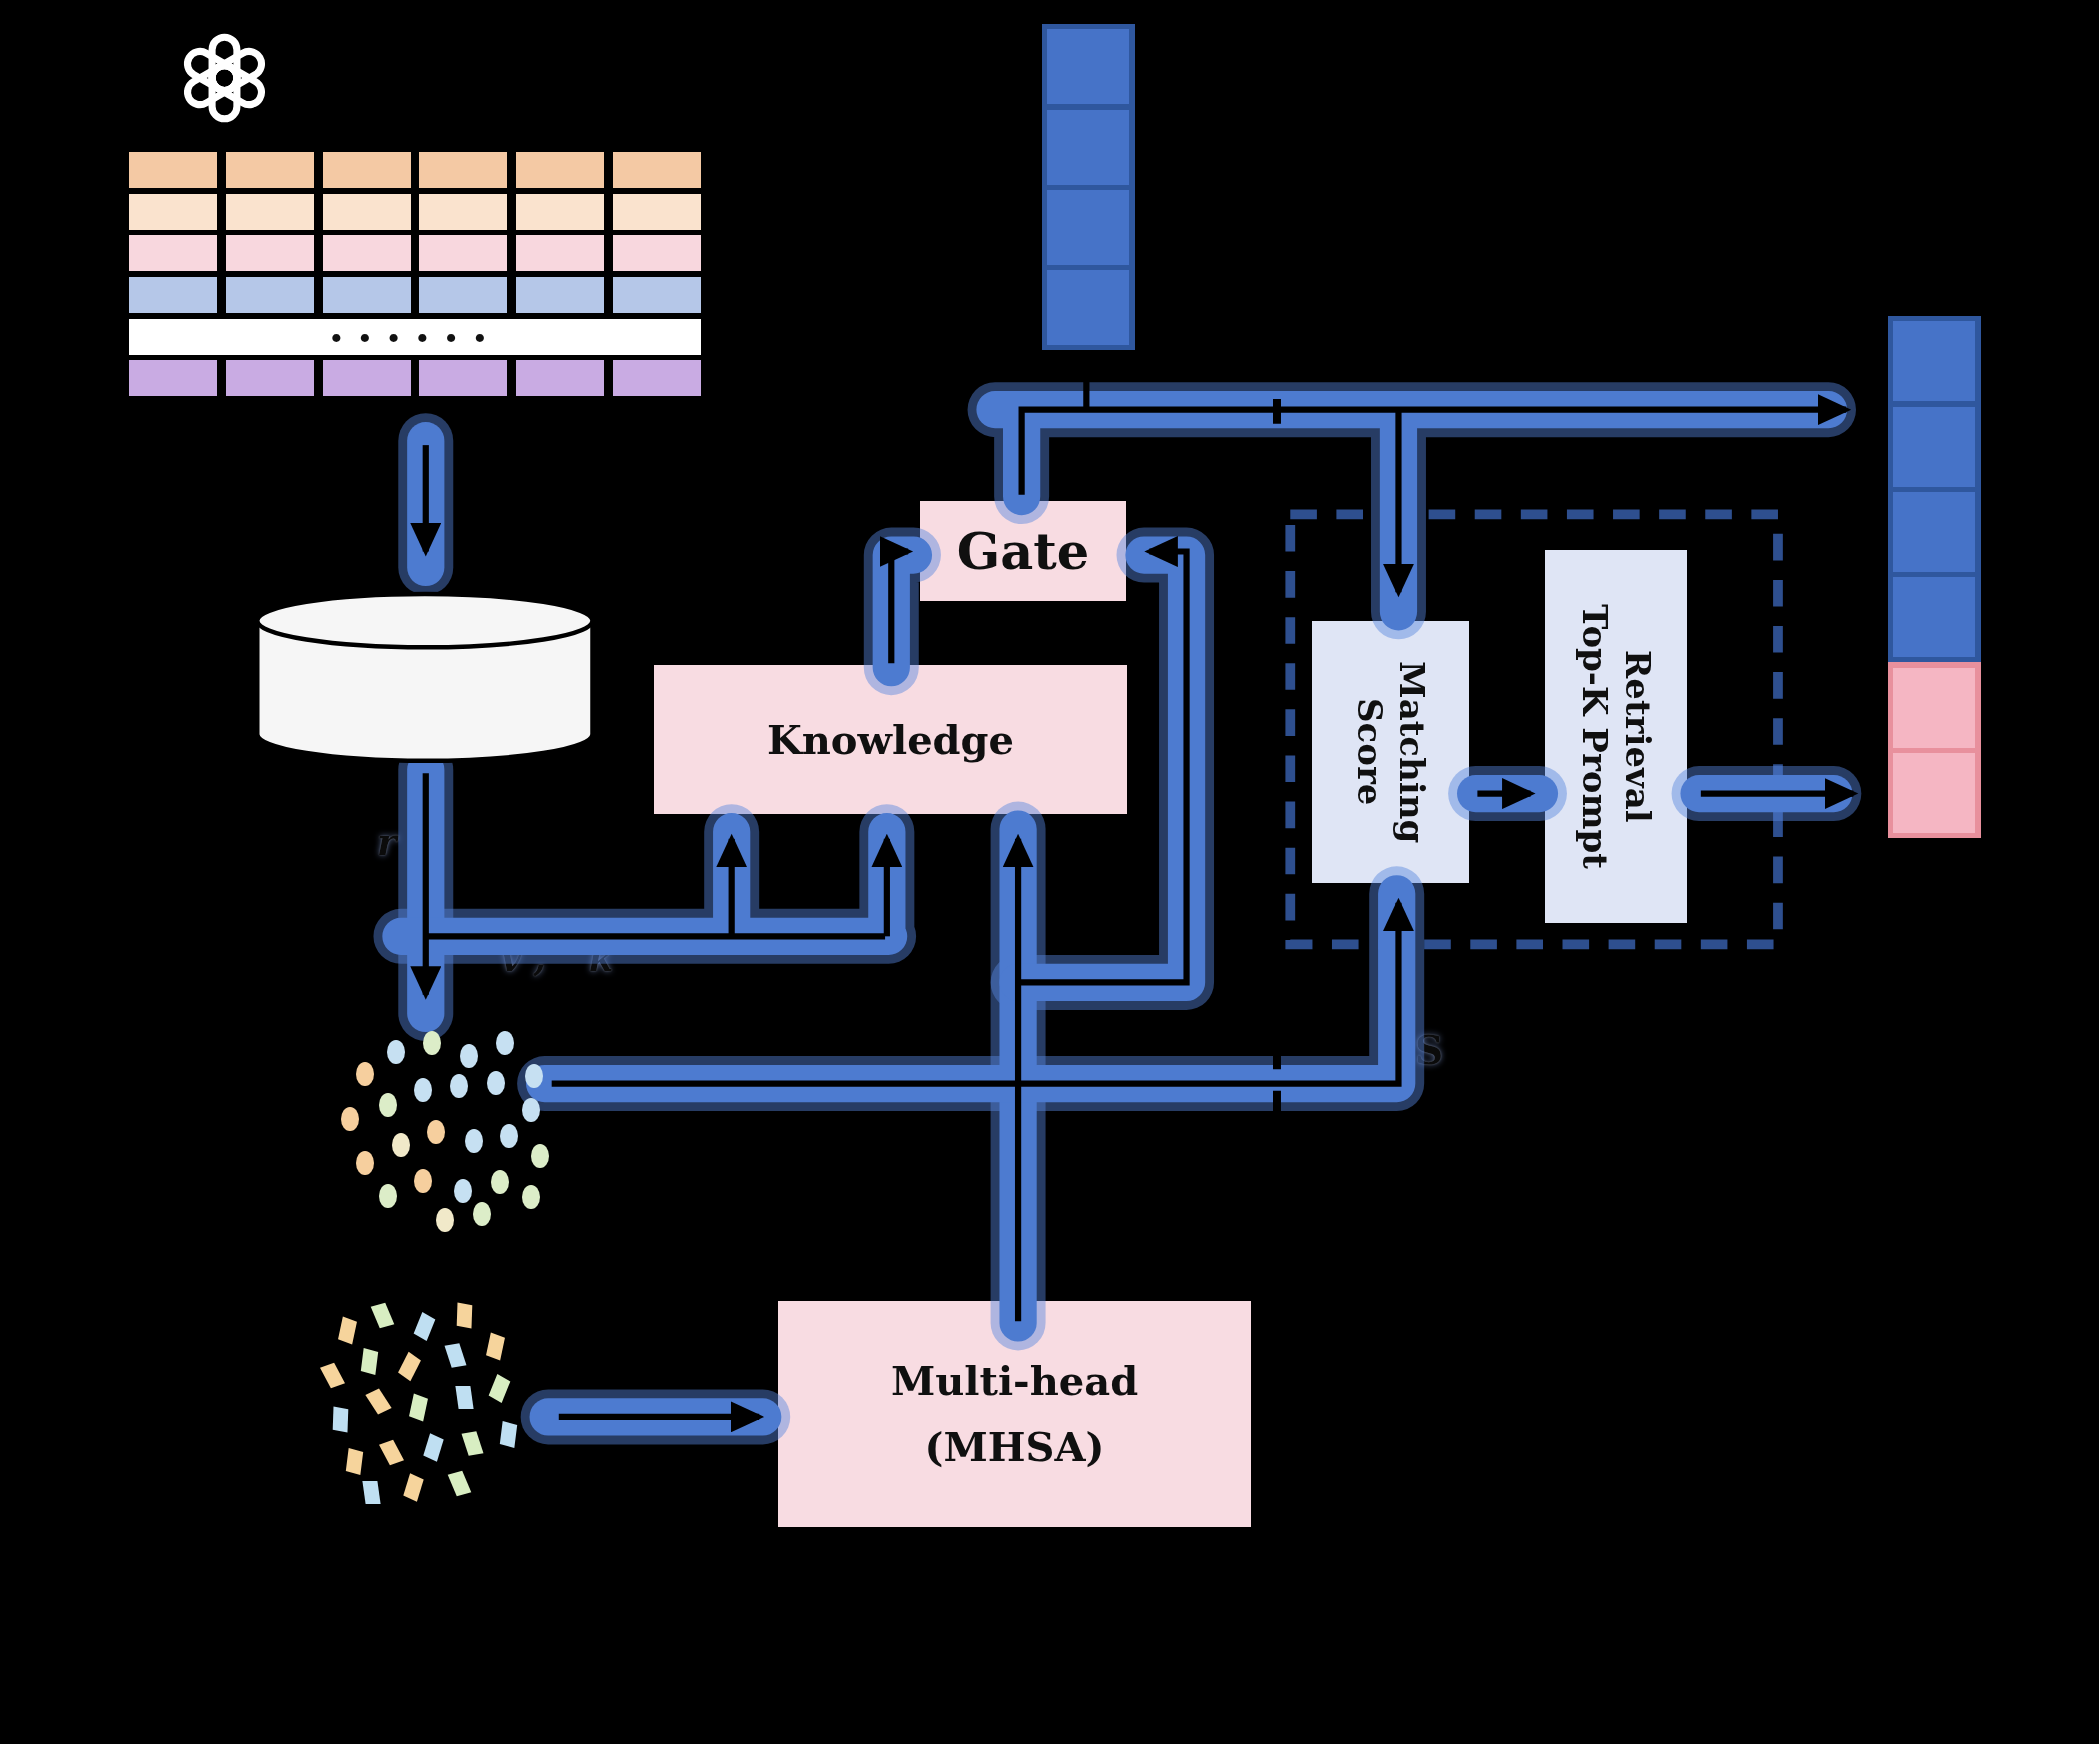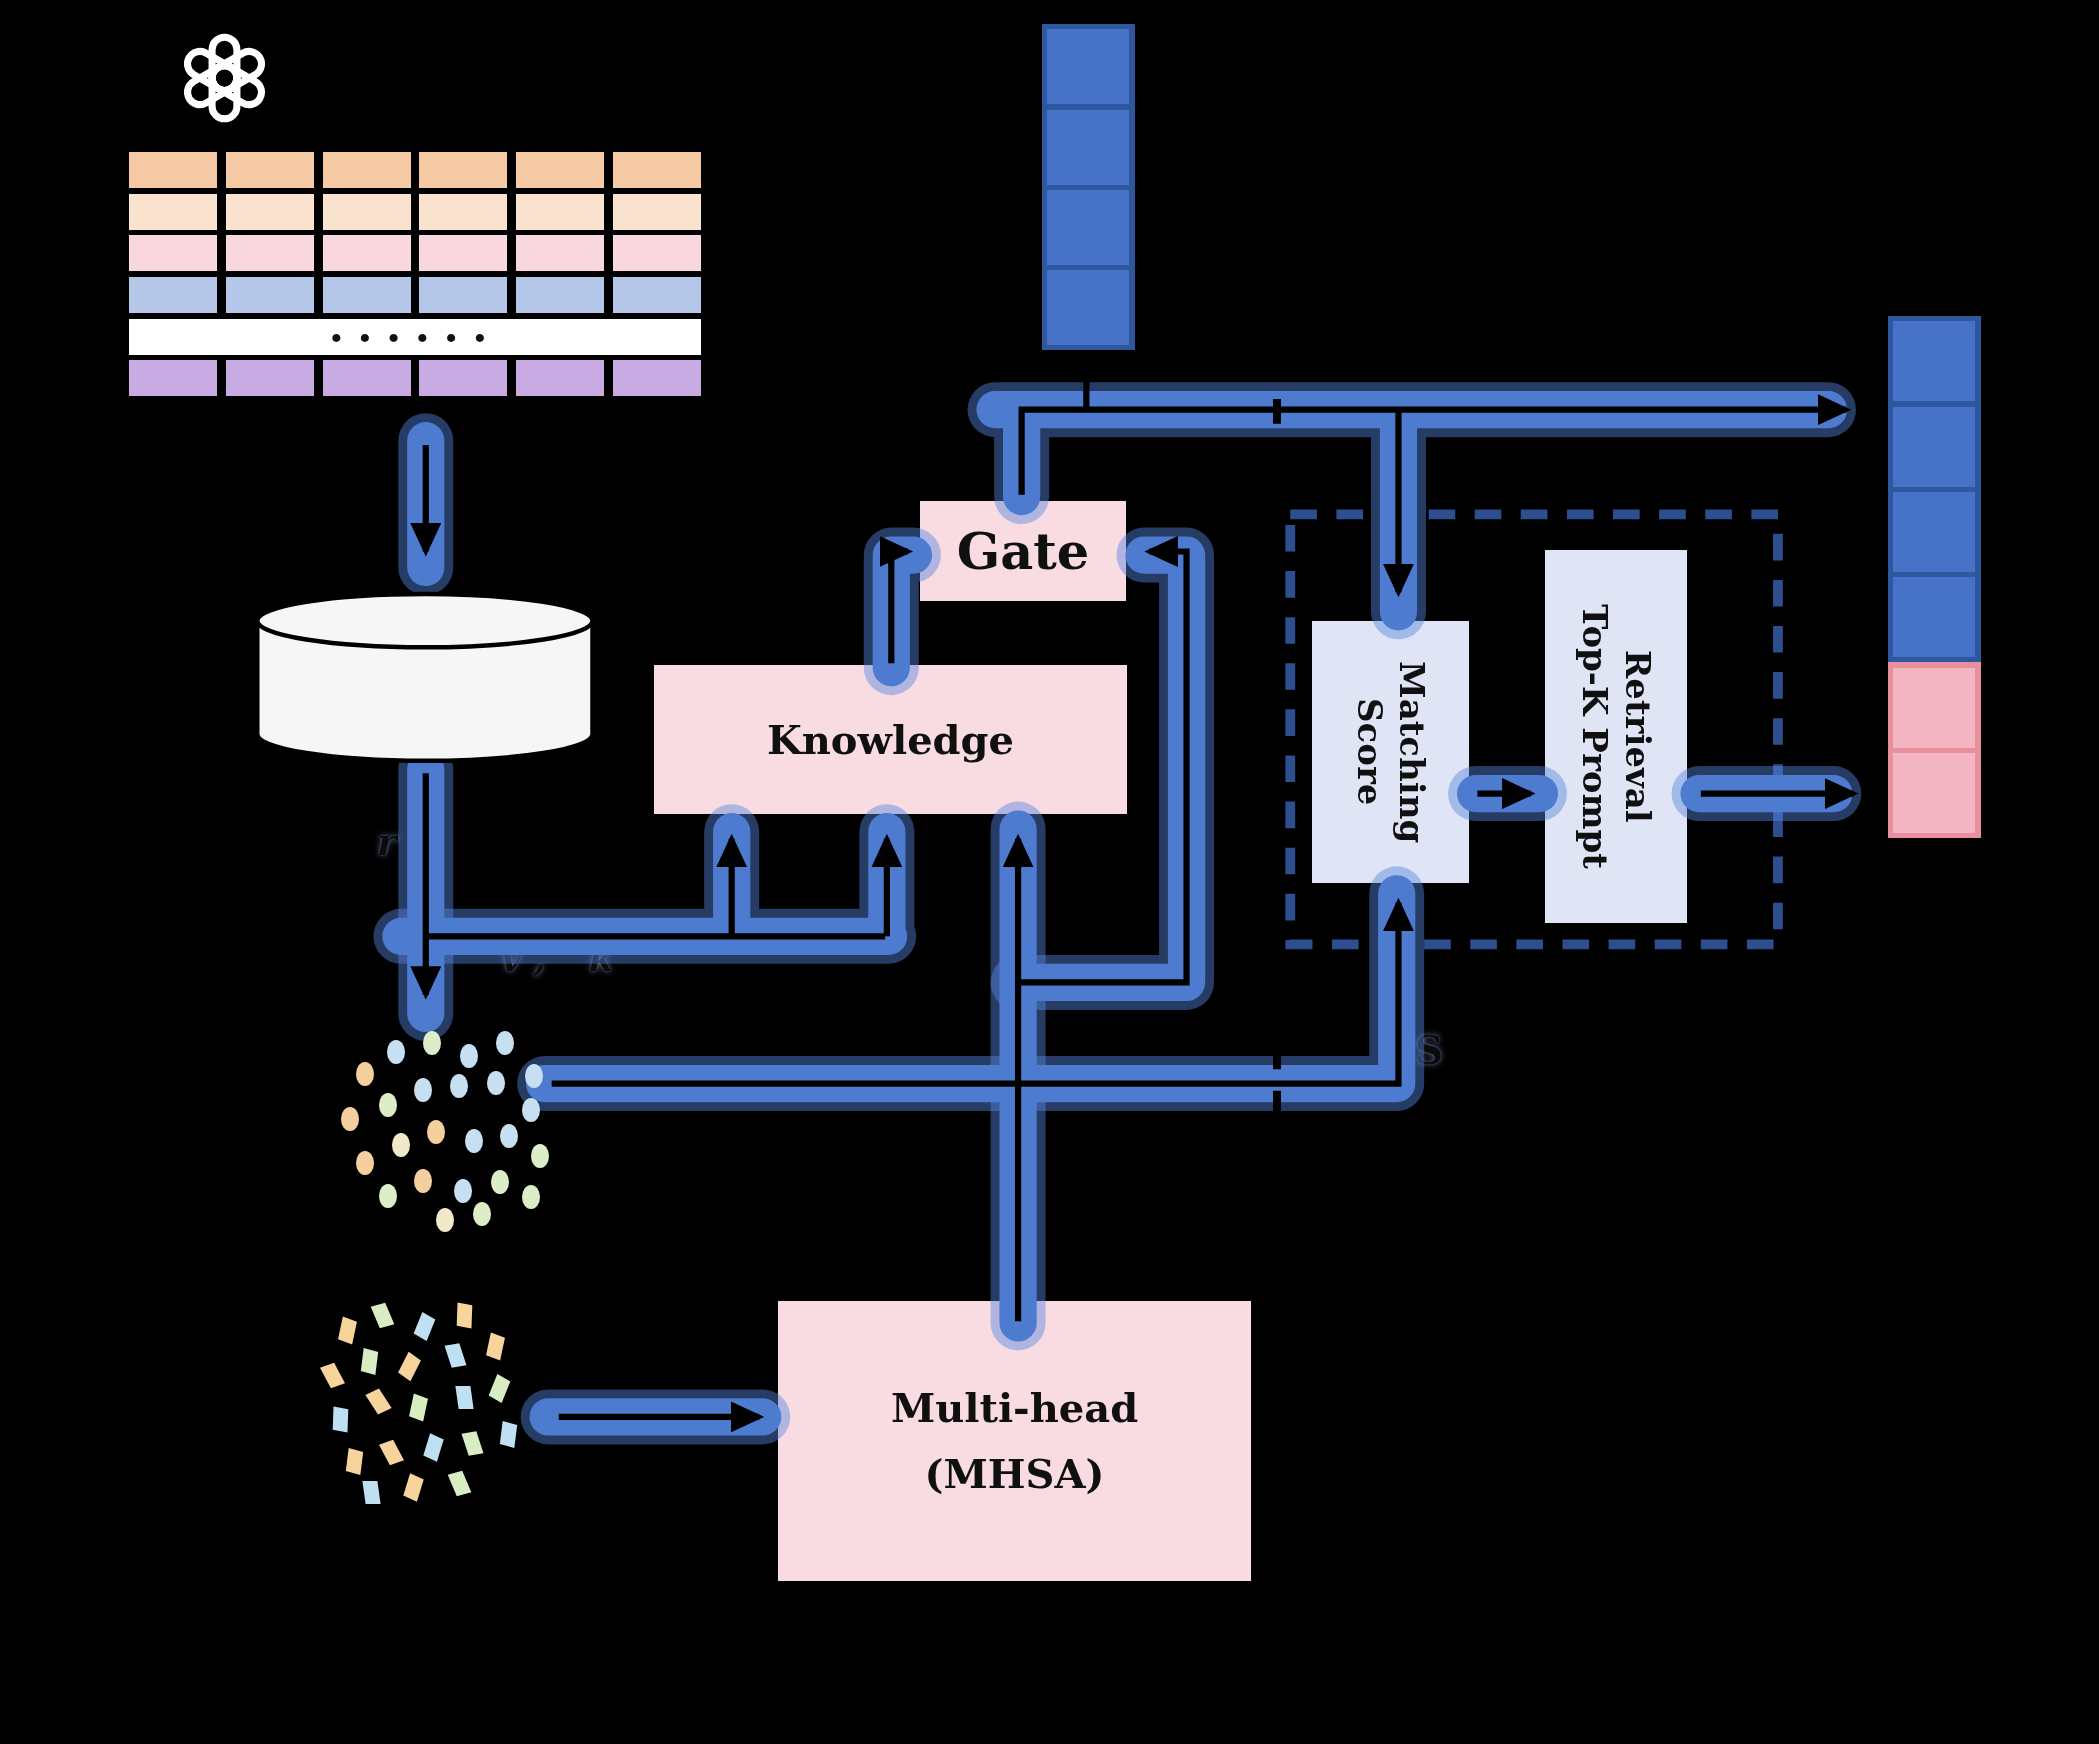--- a/index.html
+++ b/index.html
@@ -190,21 +190,21 @@
   </div>
 
   <div class="pinkbox" style="left:920px;top:501px;width:206px;height:100px;font-size:51px;">
     <div>Gate</div>
   </div>
 
   <div class="pinkbox" style="left:654px;top:665px;width:473px;height:149px;font-size:40px;line-height:1.5;">
     <div>Knowledge</div>
   </div>
 
-  <div class="pinkbox" style="left:778px;top:1301px;width:473px;height:280px;font-size:40px;line-height:1.65;">
+  <div class="pinkbox" style="left:778px;top:1301px;width:473px;height:226px;font-size:40px;line-height:1.65;">
     <div>Multi-head</div>
     <div>(MHSA)</div>
   </div>
 
   <div class="lavbox" style="left:1312px;top:621px;width:157px;height:262px;font-size:34px;">
     <div class="vtext">
       <div>Score</div>
       <div>Matching</div>
     </div>
   </div>

